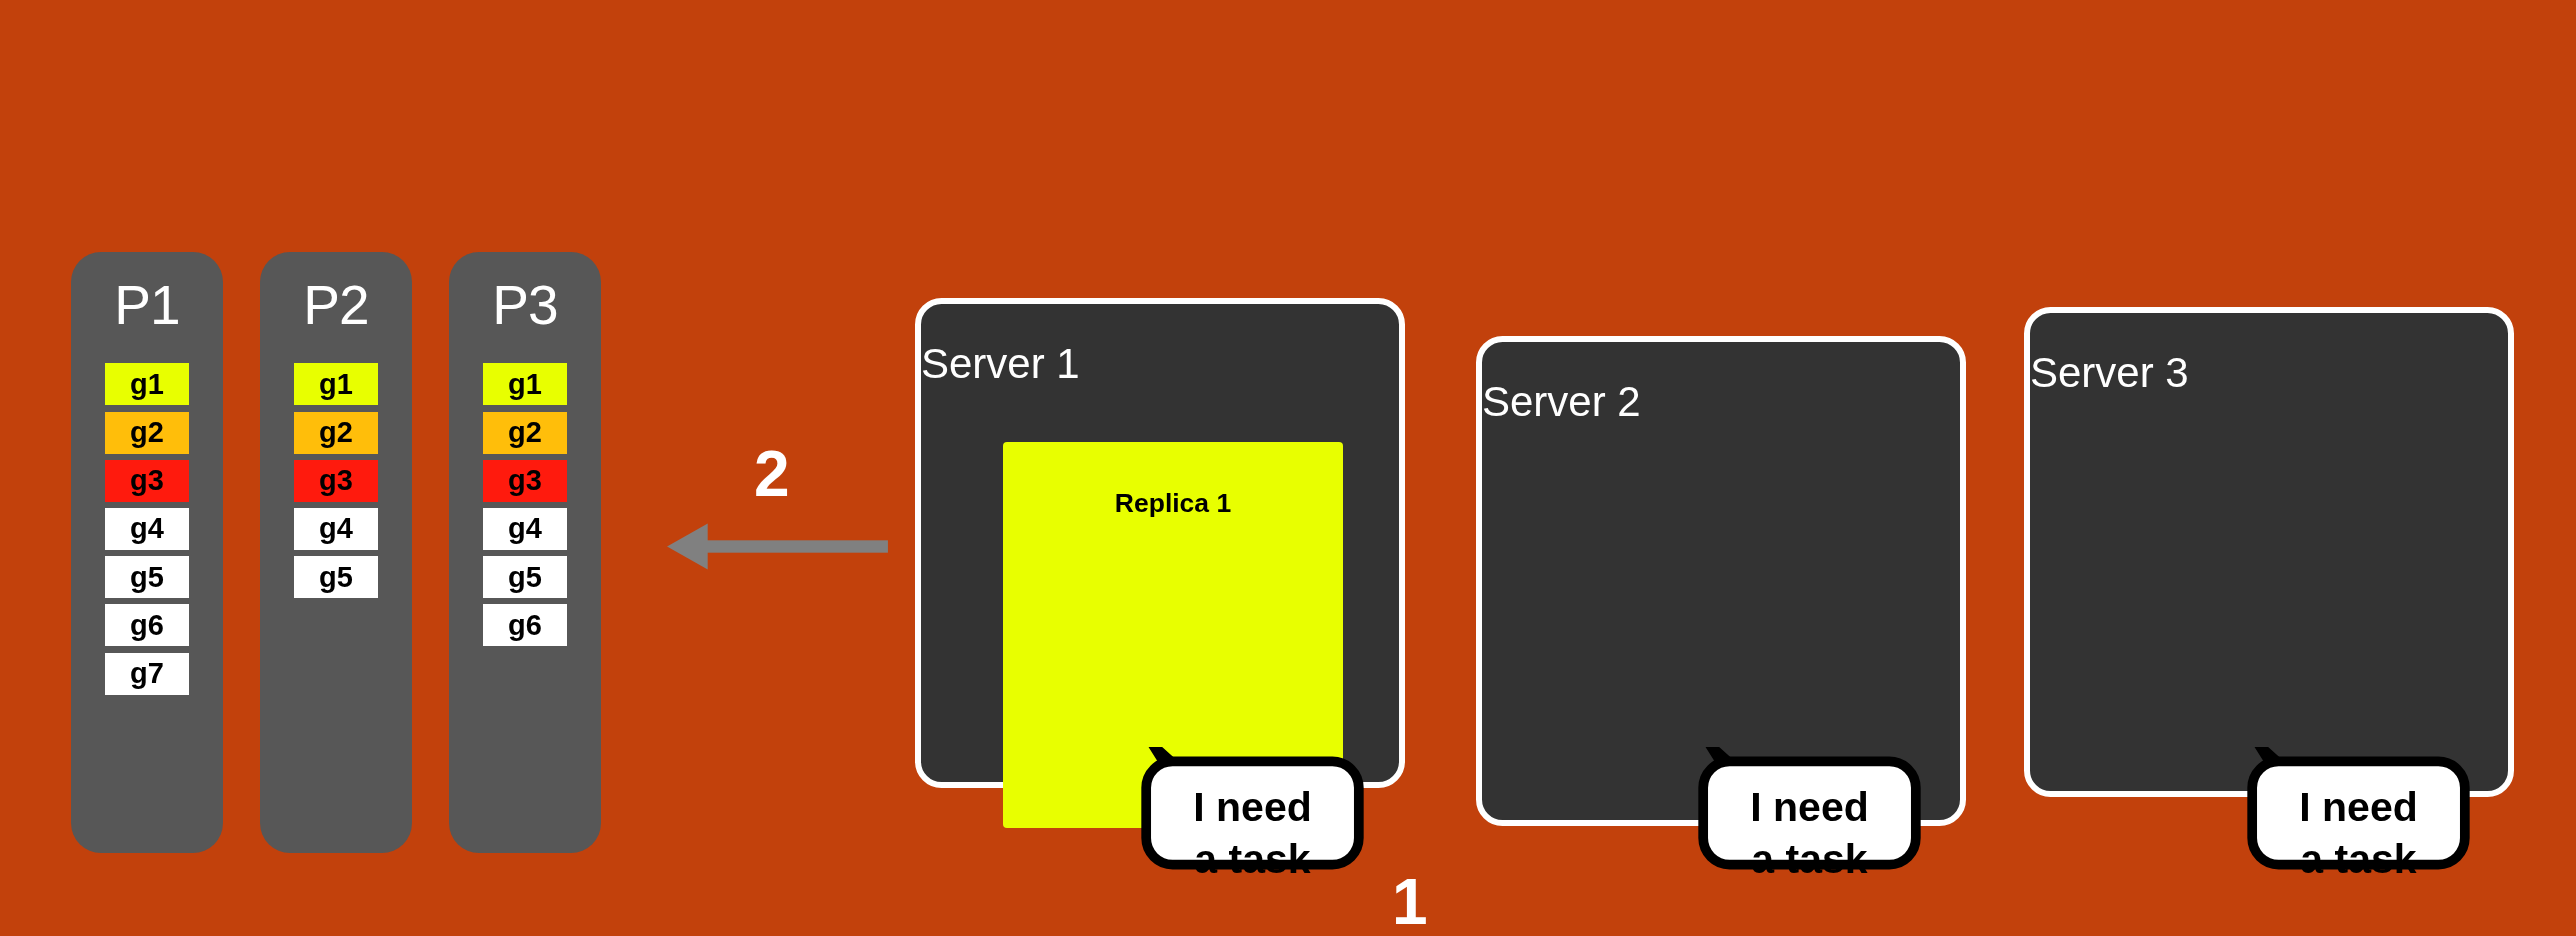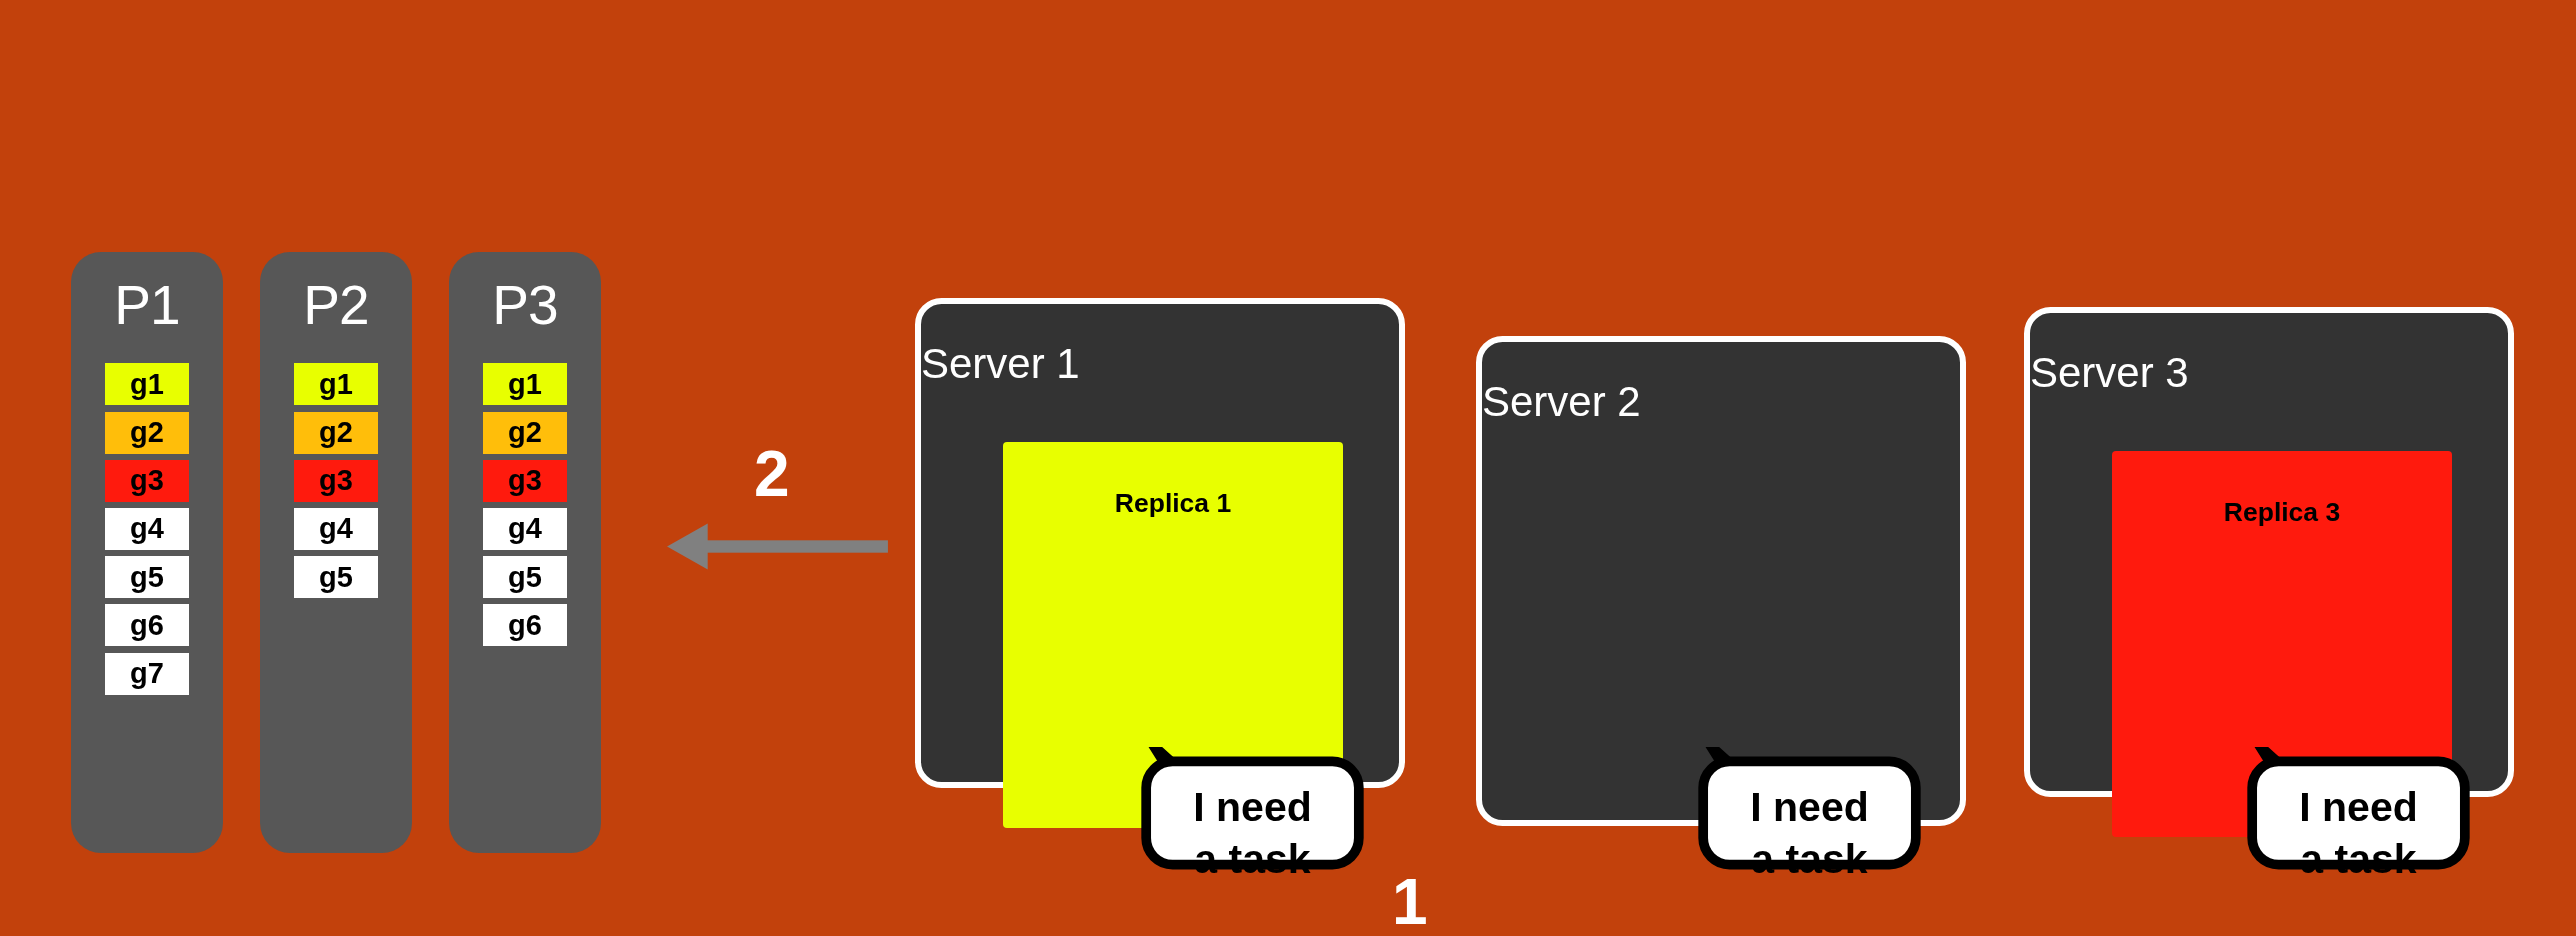--- a/index.html
+++ b/index.html
@@ -218,23 +218,20 @@
     <svg width="225" height="124" viewBox="0 0 255 140">
       <path d="M15,-50 L58,18 L95,22 Z" transform="translate(0,48)" fill="#ffffff" stroke="#000000" stroke-width="11" stroke-linejoin="round"></path>
       <rect x="7" y="16" width="241" height="117" rx="30" fill="#ffffff" stroke="#000000" stroke-width="11"></rect>
     </svg>
     <div class="bubble-text">I need
 a task</div>
   </div>
 
   <div class="server" style="left:2024px; top:307px;">
     <div class="server-title">Server 3</div>
-    <div class="replica" style="background-color: rgb(255, 26, 13);">
-      <div class="replica-label">Replica 3</div>
-    </div>
   </div>
 
   <div class="bubble" style="left:2246px; top:747px;">
     <svg width="225" height="124" viewBox="0 0 255 140">
       <path d="M15,-50 L58,18 L95,22 Z" transform="translate(0,48)" fill="#ffffff" stroke="#000000" stroke-width="11" stroke-linejoin="round"></path>
       <rect x="7" y="16" width="241" height="117" rx="30" fill="#ffffff" stroke="#000000" stroke-width="11"></rect>
     </svg>
     <div class="bubble-text">I need
 a task</div>
   </div>

